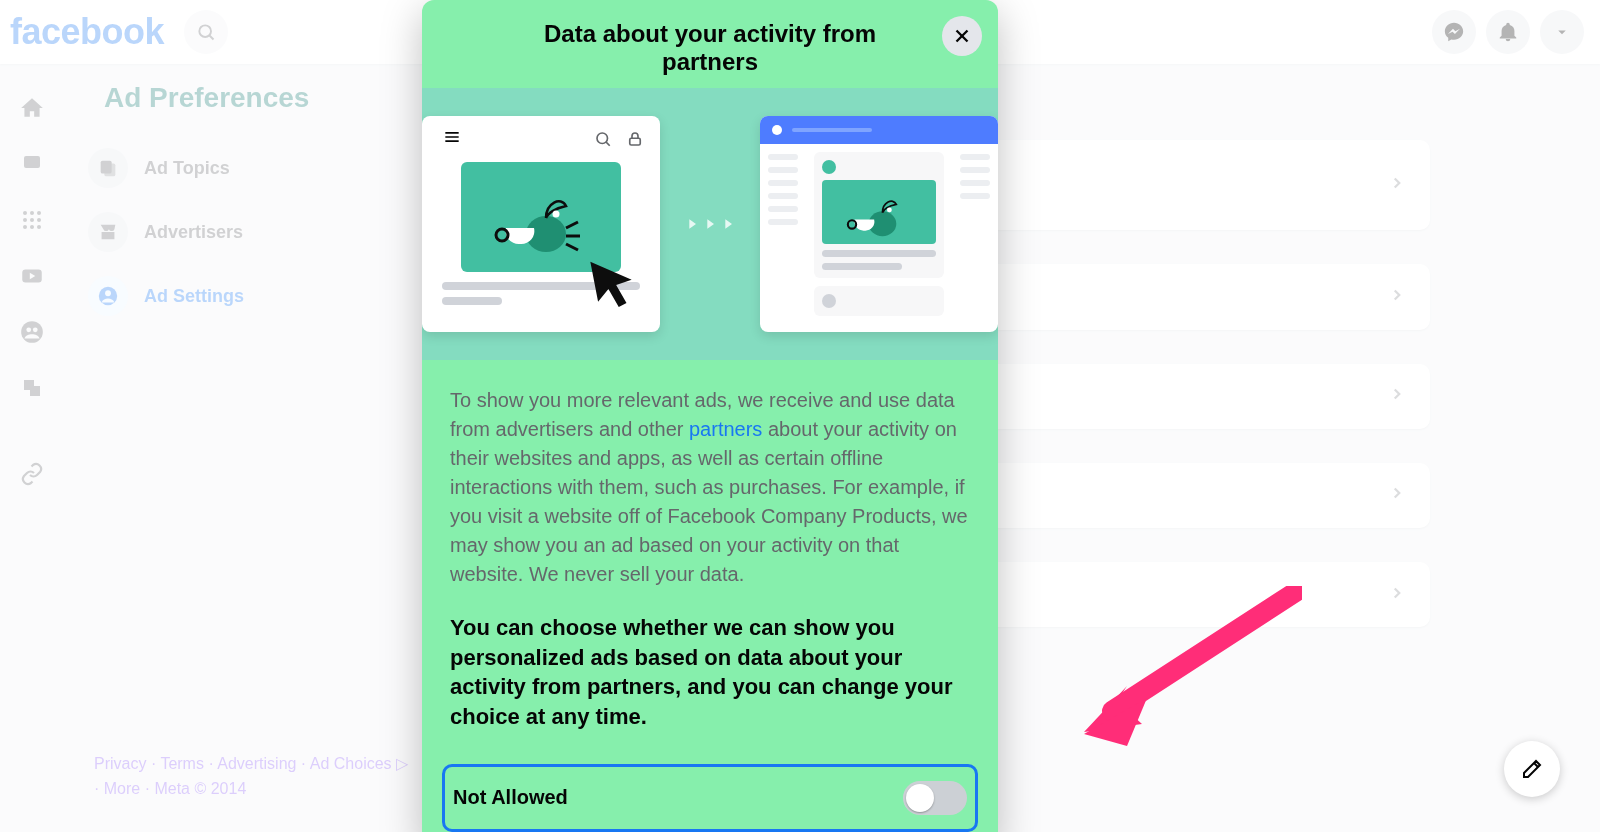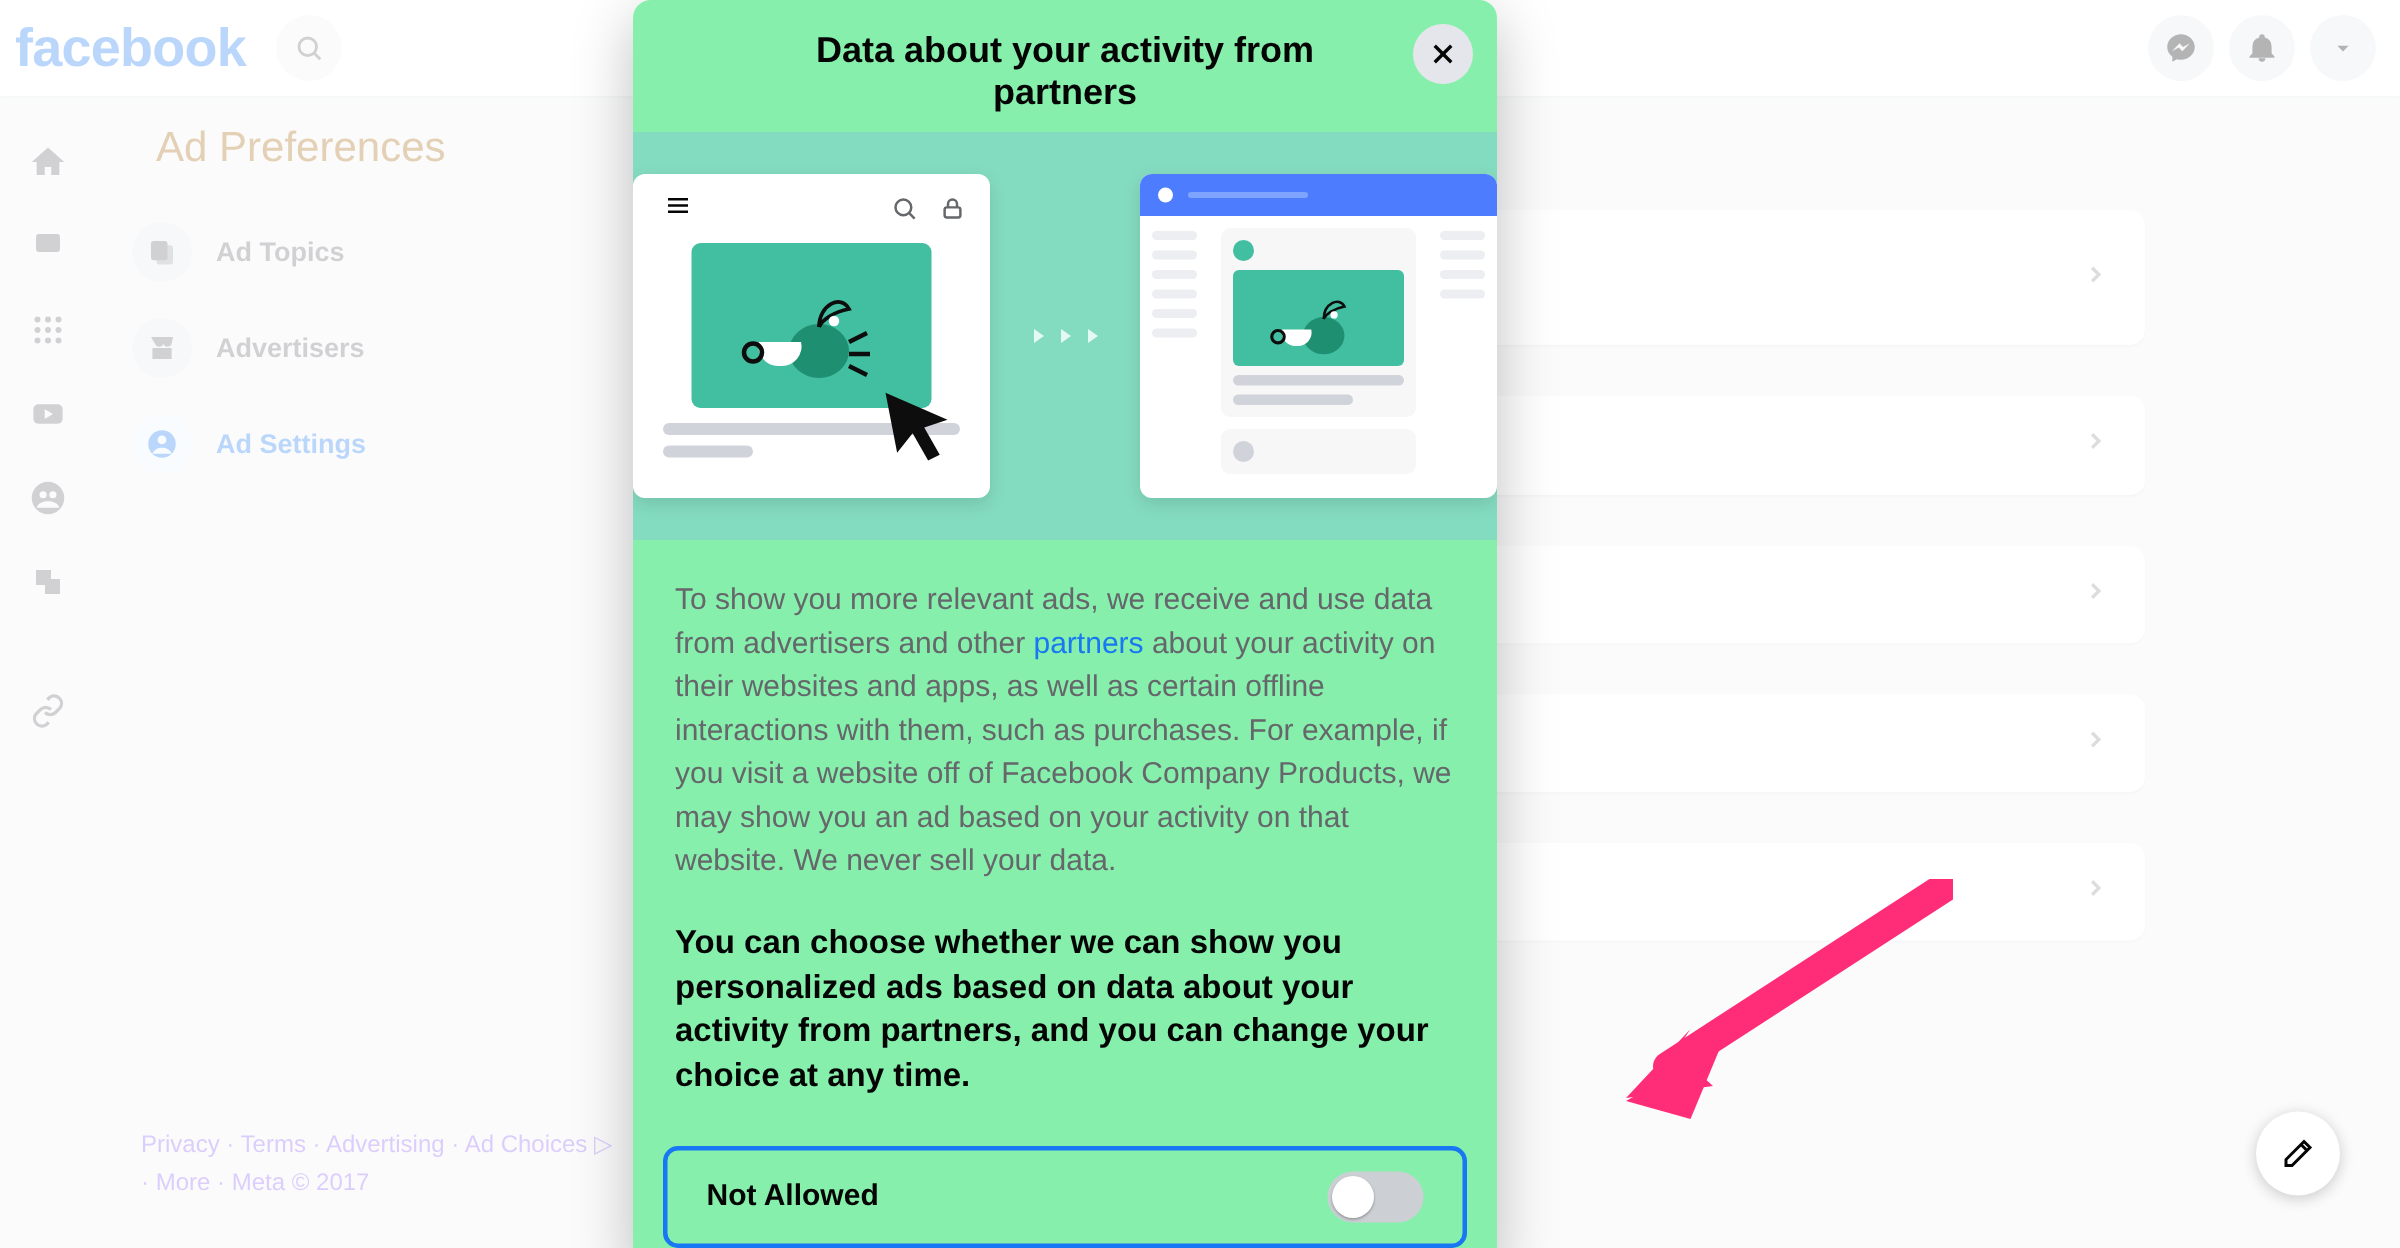--- a/index.html
+++ b/index.html
@@ -11,21 +11,21 @@
 .search-btn { width: 44px; height: 44px; border-radius: 50%; background: #f0f2f5; display: flex; align-items: center; justify-content: center; color: #65676b; margin-left: 20px; }
 .top-right { position: absolute; right: 16px; top: 10px; display: flex; gap: 10px; }
 .top-icon-btn { width: 44px; height: 44px; border-radius: 50%; background: #e4e6eb; display: flex; align-items: center; justify-content: center; color: #050505; }
 
 
 .leftrail { position: absolute; top: 64px; left: 0; width: 64px; bottom: 0; padding-top: 30px; display: flex; flex-direction: column; align-items: center; gap: 28px; color: #65676b; z-index: 2; }
 .leftrail .rail-icon { width: 28px; height: 28px; display: flex; align-items: center; justify-content: center; }
 
 
 .sidebar { position: absolute; top: 64px; left: 64px; width: 360px; bottom: 0; padding: 18px 10px; z-index: 2; }
-.page-title { font-size: 28px; font-weight: 400; color: #a16207; margin-left: 30px; margin-bottom: 22px; }
+.page-title { font-size: 28px; font-weight: 700; color: #0f766e; margin-left: 30px; margin-bottom: 22px; }
 .side-item { display: flex; align-items: center; gap: 16px; padding: 12px 14px; border-radius: 10px; cursor: pointer; }
 .side-item .sicon { width: 40px; height: 40px; border-radius: 50%; background: #e4e6eb; display: flex; align-items: center; justify-content: center; color: #65676b; }
 .side-item .slabel { font-size: 18px; font-weight: 600; color: #65676b; }
 .side-item.active .sicon { background: #e7f3ff; color: #1877f2; }
 .side-item.active .slabel { color: #1877f2; }
 
 
 .footer { position: absolute; bottom: 30px; left: 94px; color: #8b5cf6; font-size: 16px; line-height: 1.6; max-width: 330px; z-index: 2; }
 
 
@@ -75,21 +75,21 @@
 .tl2 { height: 7px; background: #d0d3d9; border-radius: 4px; margin-top: 6px; }
 .tl2.s { width: 70%; }
 .feedcard2 { margin-top: 8px; background: #f7f7f8; border-radius: 6px; padding: 8px; }
 .av2 { width: 14px; height: 14px; background: #d0d3d9; border-radius: 50%; }
 
 .modal-body { padding: 26px 28px 18px 28px; }
 .btext { font-size: 20px; line-height: 1.45; color: #65676b; }
 .btext .link { color: #1877f2; cursor: pointer; }
 .bhead { font-size: 22px; font-weight: 800; color: #050505; line-height: 1.35; margin-top: 24px; }
 
-.toggle-row { margin: 14px 20px 14px 20px; height: 68px; border: 3px solid #1877f2; border-radius: 10px; display: flex; align-items: center; justify-content: space-between; padding: 0 26px; }
+.toggle-row { margin: 14px 20px 14px 20px; height: 68px; border: 3px solid #1877f2; border-radius: 10px; display: flex; align-items: center; justify-content: space-between; padding: 0 8px; }
 .toggle-label { font-size: 20px; font-weight: 600; color: #050505; }
 .switch { width: 64px; height: 34px; background: #ccd0d5; border-radius: 17px; position: relative; cursor: pointer; }
 .switch .knob { position: absolute; left: 3px; top: 3px; width: 28px; height: 28px; border-radius: 50%; background: #fff; box-shadow: 0 1px 2px rgba(0,0,0,.3); }
 
 
 .anno-arrow { position: absolute; z-index: 20; pointer-events: none; }
 
 .svgicon { display: block; }
 </style>
 </head>
@@ -199,21 +199,21 @@
           <circle cx="12" cy="9" r="3.2" fill="#e7f3ff"></circle>
           <path d="M5 19c1.3-3 4-4.2 7-4.2s5.7 1.2 7 4.2" fill="#e7f3ff"></path>
         </svg>
       </div>
     <div class="slabel">Ad Settings</div>
   </div>
 </div>
 
 <div class="footer">
   <span>Privacy · Terms · Advertising · Ad Choices ▷</span><br>
-  <span>· More · Meta © 2017</span>
+  <span>· More · Meta © 2014</span>
 </div>
 
 <div class="right-col">
   <div class="right-card">
     <div class="rct">
         <div>rtners</div>
         <div>vity on other</div>
       </div>
     <div class="chevron"><svg width="18" height="18" viewBox="0 0 24 24" fill="none" stroke="currentColor" stroke-width="3">
           <path d="M9 6l6 6-6 6"></path>

